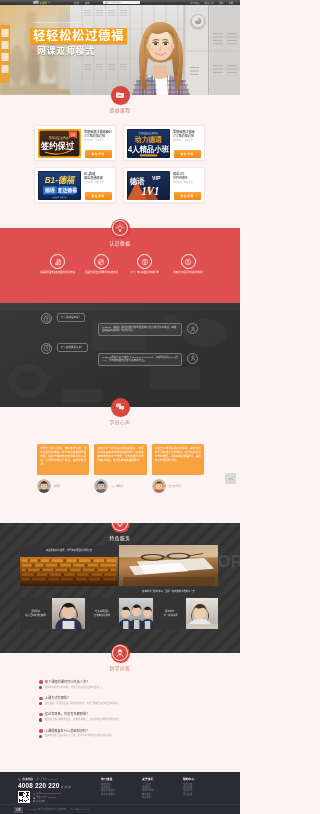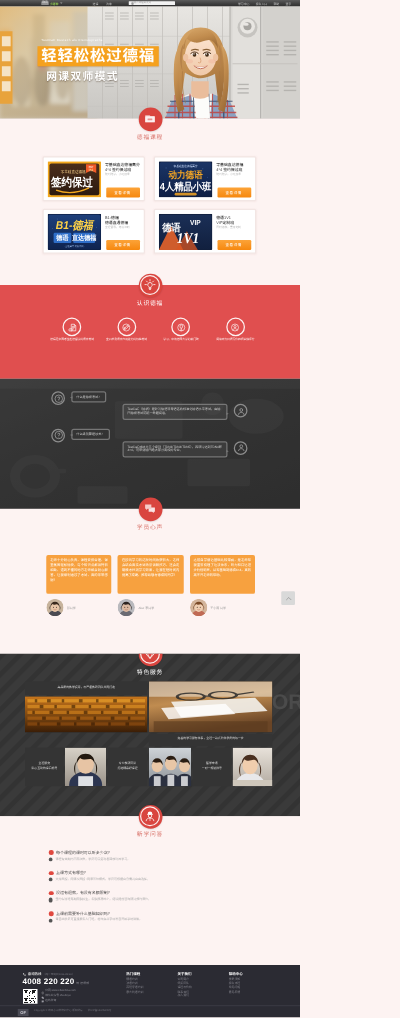--- a/index.html
+++ b/index.html
@@ -19,21 +19,21 @@
   .tb-caret{width:0;height:0;border-left:.9px solid transparent;border-right:.9px solid transparent;border-top:1.2px solid #a6a6a6;margin-left:.8px;}
   .tb-links{display:flex;gap:6px;margin-left:24px;}
   .tb-search{margin-left:14px;width:37px;height:3.4px;background:#f2f2f2;border-radius:.4px;position:relative;}
   .tb-search span{position:absolute;left:1.5px;top:0.1px;font-size:2px;color:#a4a4a4;line-height:3.2px;}
   .tb-search .mag{position:absolute;right:1.2px;top:0.9px;width:1.5px;height:1.5px;border:.3px solid #999;border-radius:50%;}
   .tb-right{margin-left:auto;margin-right:7px;display:flex;gap:5px;}
 
   
   .hero{height:90px;position:relative;overflow:hidden;background:#d8d4cf;}
   .hero-bg{position:absolute;inset:0;}
-  .hero-txt{position:absolute;left:30px;top:26px;z-index:6;}
+  .hero-txt{position:absolute;left:30px;top:16px;z-index:6;}
   .hero-eyebrow{font-size:2.4px;color:#fff;letter-spacing:.35px;opacity:.95;white-space:nowrap;
                 margin-left:3px;margin-bottom:1.5px;}
   .hero-h1{font-size:12.4px;font-weight:bold;color:#fff;line-height:16px;letter-spacing:.6px;
            background:#f5a11e;display:inline-block;padding:0 3px;white-space:nowrap;
            box-shadow:0 .5px 1px rgba(140,80,0,.25);}
   .hero-h2{font-size:8.6px;font-weight:bold;color:#fff;line-height:11px;letter-spacing:1.1px;margin-left:7px;margin-top:2px;
            text-shadow:0 .6px 1.2px rgba(70,50,30,.5);white-space:nowrap;}
 
   
   .sec-head{text-align:center;position:relative;z-index:9;}

